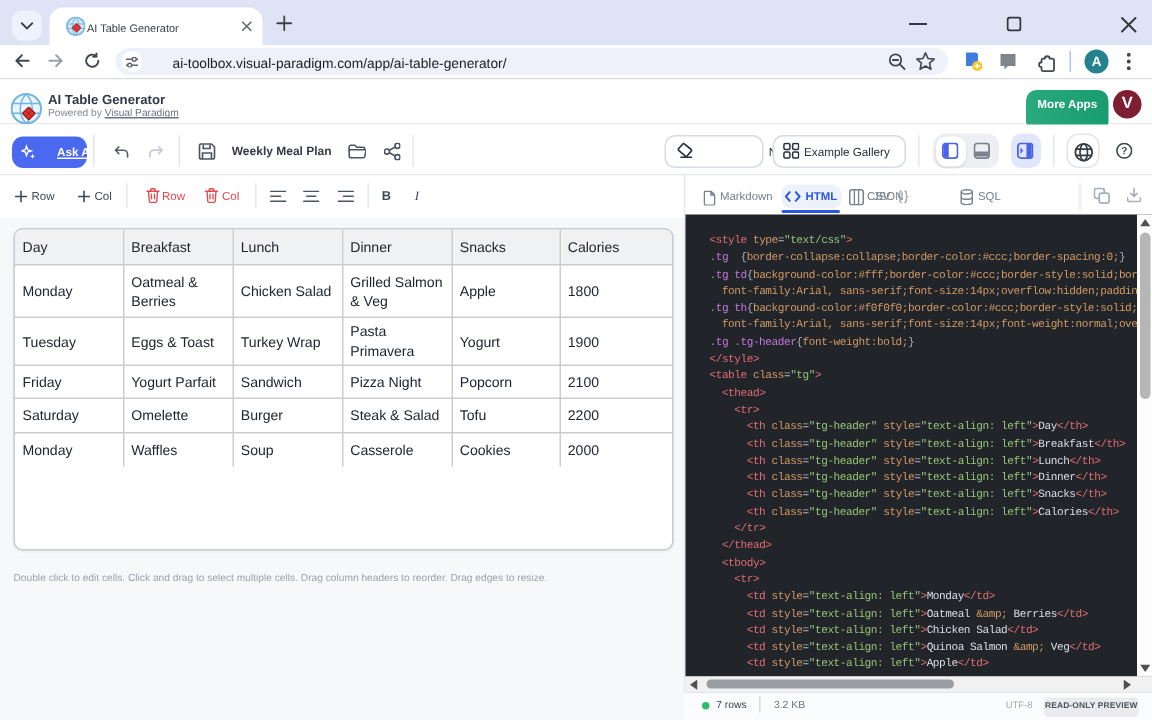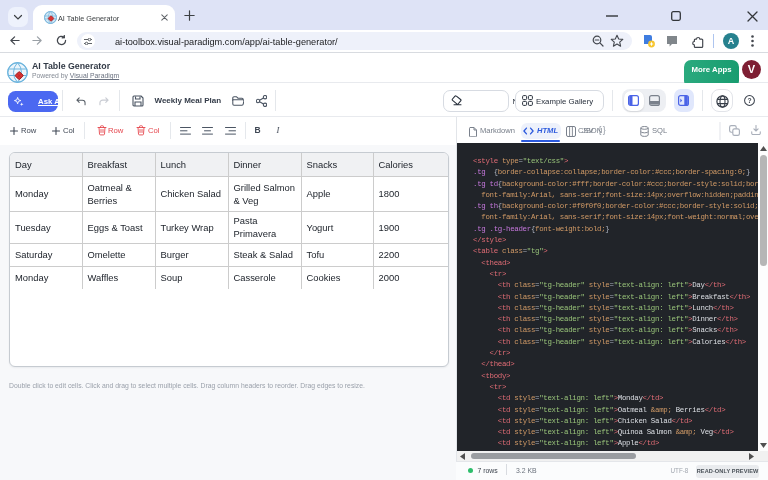--- a/index.html
+++ b/index.html
@@ -43,21 +43,21 @@
   #tbl td, #tbl th { border-right:1px solid #ccc; border-bottom:1px solid #ccc; padding:2px 5px;
      text-align:left; vertical-align:middle; font-weight:normal; line-height:13px; overflow:hidden; }
   #tbl td:last-child, #tbl th:last-child { border-right:none; }
   #tbl tr:last-child td { border-bottom:none; }
   #tbl th { background:#f0f1f3; }
   #helptxt { left:9px; top:381.5px; font-size:6.8px; color:#9ba1ab; }
   
   #divider { left:456px; top:117px; width:1px; height:363px; background:#e2e5e9; }
   #rtabbar { left:457px; top:117px; width:311px; height:26px; background:#fff; }
   .rtab { position:absolute; top:126px; font-size:7.6px; color:#767d88; }
-  #rtab-html { color:#2b59dd; font-weight:600;font-style:italic; }
+  #rtab-html { color:#2b59dd; font-weight:600; }
   #htmlunderline { left:521px; top:139.5px; width:38.5px; height:2px; background:#2b59dd; border-radius:1px; }
   #codebg { left:457px; top:143px; width:311px; height:308px; background:#212429; }
   #code { left:457px; top:143px; width:301px; height:308px; overflow:hidden; }
   #code pre { font-family:"Liberation Mono", monospace; font-size:7.4px; letter-spacing:-0.3px; line-height:11.3px;
      padding:13px 0 0 16px; white-space:pre; color:#abb2bf; }
   .tg1 { color:#e06c75; } 
   .at  { color:#d19a66; } 
   .st  { color:#98c379; } 
   .sel { color:#c678dd; } 
   .pl  { color:#abb2bf; } 
@@ -287,20 +287,28 @@
           <td>Apple</td>
           <td>1800</td>
         </tr>
         <tr style="height:32px">
           <td>Tuesday</td>
           <td>Eggs &amp; Toast</td>
           <td>Turkey Wrap</td>
           <td>Pasta Primavera</td>
           <td>Yogurt</td>
           <td>1900</td>
+        </tr>
+        <tr style="height:22px">
+          <td>Friday</td>
+          <td>Yogurt Parfait</td>
+          <td>Sandwich</td>
+          <td>Pizza Night</td>
+          <td>Popcorn</td>
+          <td>2100</td>
         </tr>
         <tr style="height:23px">
           <td>Saturday</td>
           <td>Omelette</td>
           <td>Burger</td>
           <td>Steak &amp; Salad</td>
           <td>Tofu</td>
           <td>2200</td>
         </tr>
         <tr style="height:23px">

